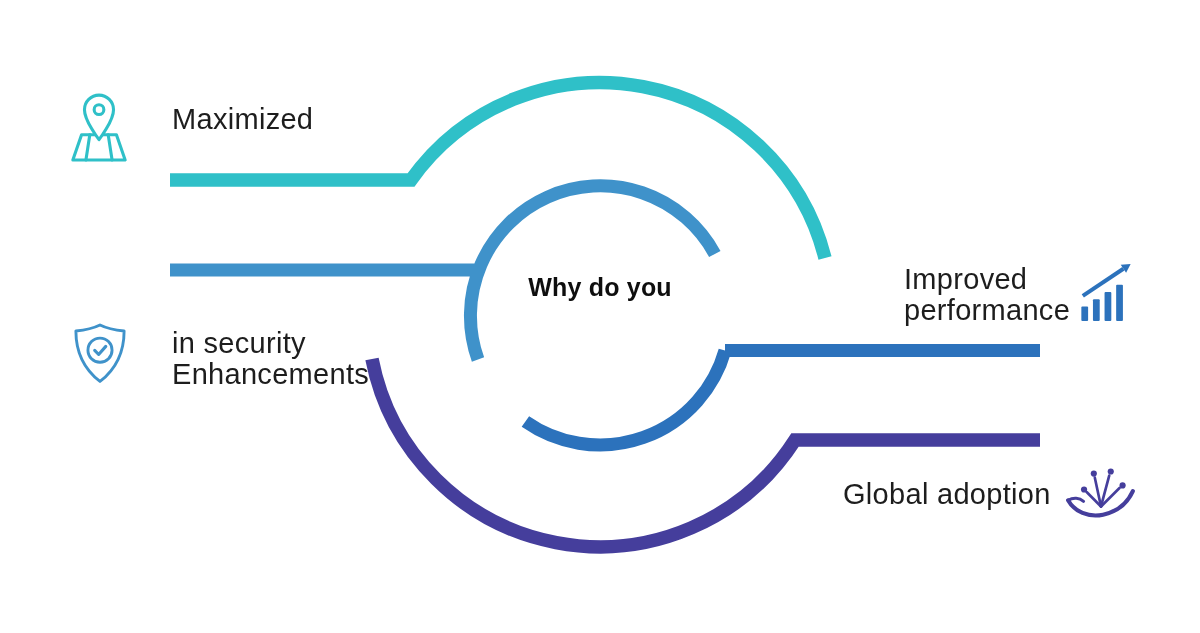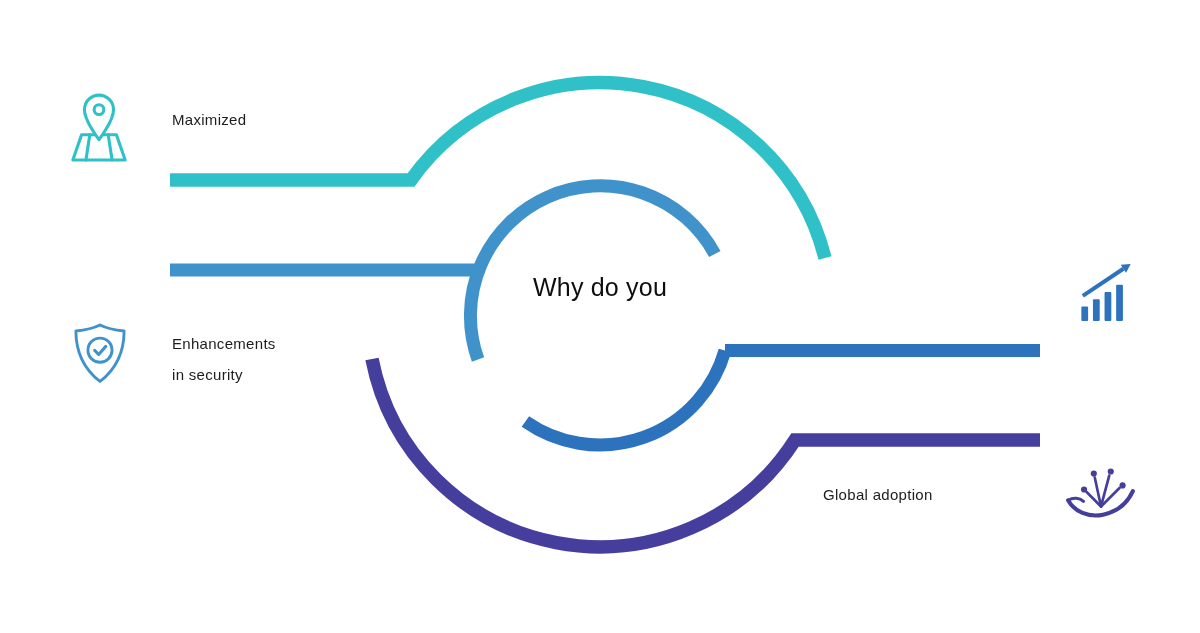--- a/index.html
+++ b/index.html
@@ -7,35 +7,35 @@
   .stage {
     position: relative;
     width: 1200px;
     height: 633px;
     background: #ffffff;
     overflow: hidden;
   }
   .arcs { position: absolute; left: 0; top: 0; }
   .label {
     position: absolute;
-    font-size: 15px;
+    font-size: 29px;
     line-height: 31px;
     letter-spacing: 0.3px;
     color: #1d1d1d;
   }
   .label .ln { display: block; }
   .center-title {
     position: absolute;
     left: 468px;
     top: 271px;
     width: 264px;
     text-align: center;
     font-size: 25px;
     line-height: 33px;
-    font-weight: 400;
+    font-weight: 700;
     letter-spacing: 0.2px;
     color: #0e0e0e;
   }
   .center-title .ln { display: block; }
   .icon { position: absolute; }
 </style>
 </head>
 <body>
 
 <div class="stage">
@@ -68,48 +68,52 @@
   </div>
 
   <svg class="icon" style="left:73px;top:322px" width="54" height="63" viewBox="0 0 56 64" fill="none">
     <g fill="none" stroke-width="3" stroke-linejoin="round" stroke-linecap="round" stroke="#3f92ca">
       <path d="M 28 2.5 C 34 5.5 41.5 7.6 53 8.6 C 53 28 46 47 28 61 C 10 47 3 28 3 8.6 C 14.5 7.6 22 5.5 28 2.5 Z"></path>
       <circle cx="28" cy="28.5" r="12.5"></circle>
       <path stroke-width="3.2" d="M 22.5 28.8 L 26.6 33 L 34 24.6"></path>
     </g>
   </svg>
   <div class="label" style="left:172px;top:328px">
+    <span class="ln">in security</span>
     <span class="ln">Enhancements</span>
-    <span class="ln">in security</span>
   </div>
 
   <svg class="icon" style="left:1077px;top:261px" width="58" height="62" viewBox="0 0 60 64" fill="none">
     <g stroke="none" fill="#2c72bc">
       <rect x="4.5" y="47" width="7" height="15" rx="1"></rect>
       <rect x="16.5" y="39.5" width="7" height="22.5" rx="1"></rect>
       <rect x="28.5" y="32" width="7" height="30" rx="1"></rect>
       <rect x="40.5" y="24.5" width="7" height="37.5" rx="1"></rect>
       <polygon points="55.5,3 50.8,12.2 45.2,3.8"></polygon>
     </g>
     <path d="M 6 36 L 48 8" stroke-width="4.2" fill="none" stroke-linecap="butt" stroke="#2c72bc"></path>
   </svg>
+  <div class="label" style="left:904px;top:264px">
+    <span class="ln">Improved</span>
+    <span class="ln">performance</span>
+  </div>
 
   <svg class="icon" style="left:1063px;top:453px" width="76" height="74" viewBox="0 0 72 72" fill="none">
     <g fill="none" stroke-width="2.6" stroke-linecap="round" stroke-linejoin="round" stroke="#453e9c">
       <path d="M 36 52 L 22 38"></path>
       <path d="M 36 52 L 30 24"></path>
       <path d="M 36 52 L 44 22"></path>
       <path d="M 36 52 L 54 34"></path>
       <path stroke-width="4" d="M 4 46 C 10 57 24 63 38 60 C 52 57 62 48 67 37"></path>
       <path stroke-width="3" d="M 4 46 C 9 43 15 43.5 19 47"></path>
     </g>
     <g stroke="none" fill="#453e9c">
       <circle cx="19.5" cy="35.5" r="3"></circle>
       <circle cx="29" cy="20" r="3"></circle>
       <circle cx="45.5" cy="18" r="3"></circle>
       <circle cx="57" cy="31.5" r="3"></circle>
     </g>
   </svg>
-  <div class="label" style="left:823px;top:479px">
+  <div class="label" style="left:843px;top:479px">
     <span class="ln">Global adoption</span>
   </div>
 
 </div>
 
 </body></html>

